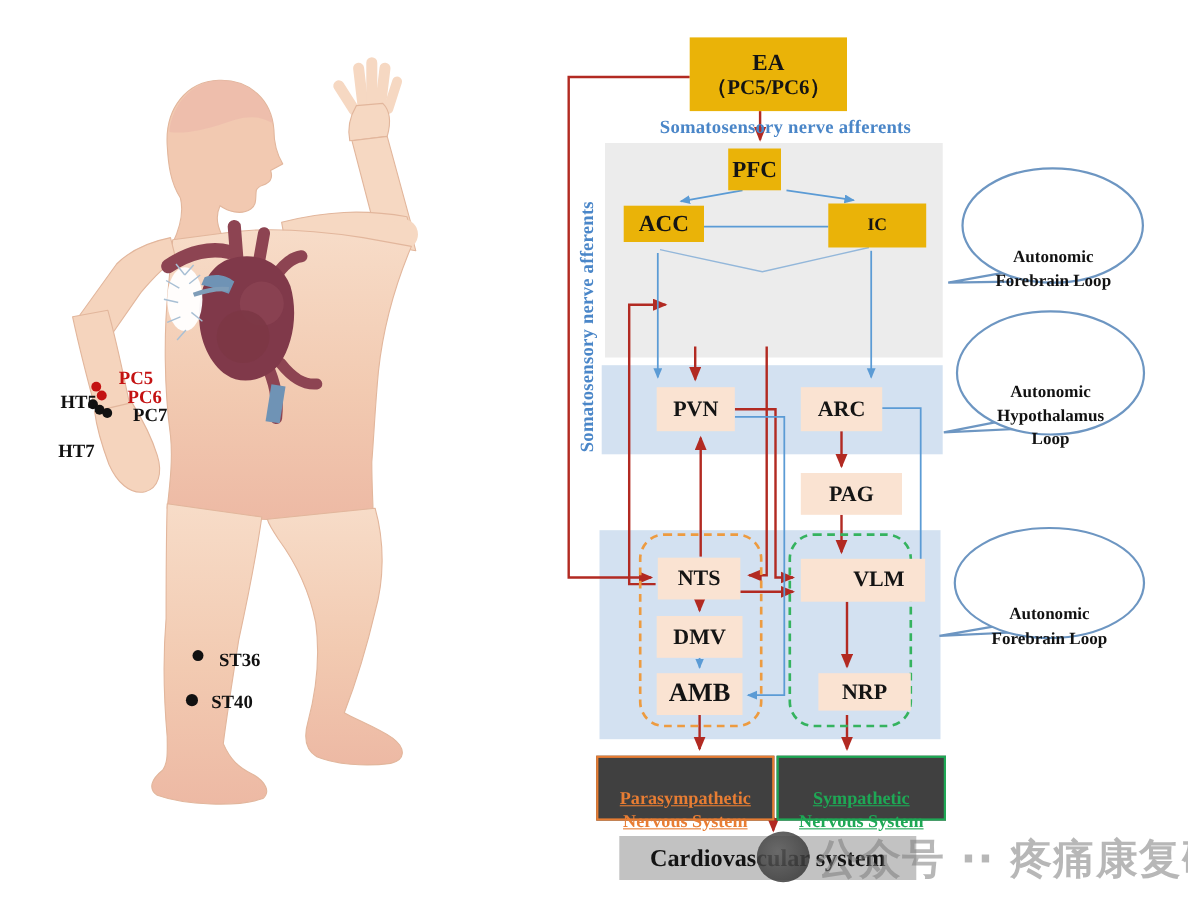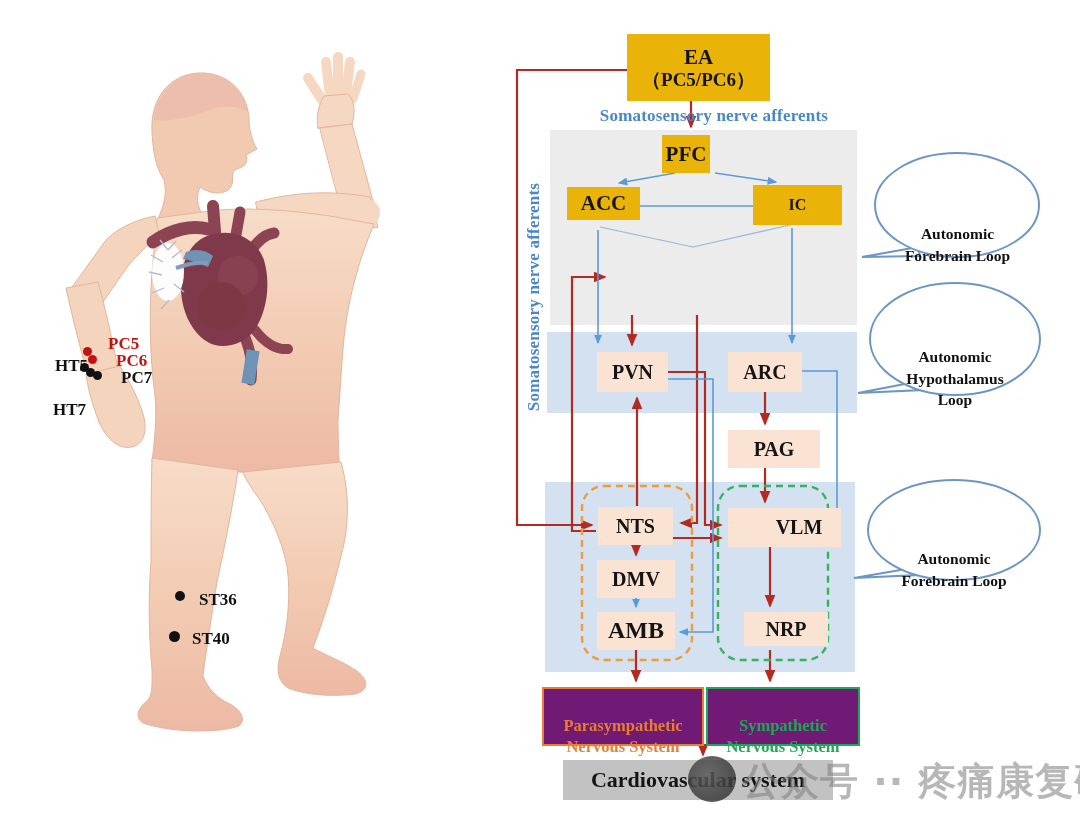--- a/index.html
+++ b/index.html
@@ -5,21 +5,21 @@
   html,body{margin:0;padding:0;background:#fff;}
   #app{position:relative;width:1080px;height:828px;background:#ffffff;overflow:hidden;
        font-family:"Liberation Serif",serif;}
   .band{position:absolute;z-index:1;}
   .node{position:absolute;z-index:3;display:flex;align-items:center;justify-content:center;
         font-weight:bold;color:#141414;text-align:center;line-height:1.15;}
   .gray{background:#eab308;}
   .peach{background:#fae3d2;}
   .pre{white-space:pre-line;margin-top:40px;}
   .outline-box{position:absolute;z-index:3;display:flex;align-items:center;justify-content:center;
-        font-weight:bold;text-align:center;background:#701a75;line-height:1.25;}
+        font-weight:bold;text-align:center;background:#404040;line-height:1.25;text-decoration:underline;}
   .bluelabel{position:absolute;z-index:3;color:#4a86c8;font-weight:bold;font-size:17px;
         text-align:center;letter-spacing:.2px;}
   .bubbletext{position:absolute;z-index:4;font-weight:bold;font-size:15.5px;color:#111;
         text-align:center;line-height:1.4;}
   .acu{position:absolute;z-index:4;font-weight:bold;font-size:17px;color:#111;}
   .acu.red{color:#c41212;}
   .dot{position:absolute;z-index:4;border-radius:50%;}
   .wm{position:absolute;z-index:6;color:#7e7e7e;font-family:"DejaVu Sans",sans-serif;
       font-weight:bold;white-space:nowrap;}
   svg{position:absolute;left:0;top:0;}

